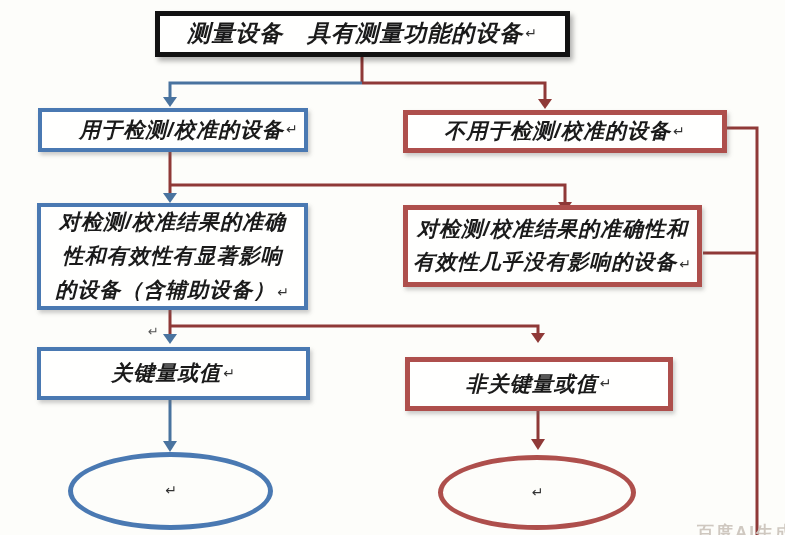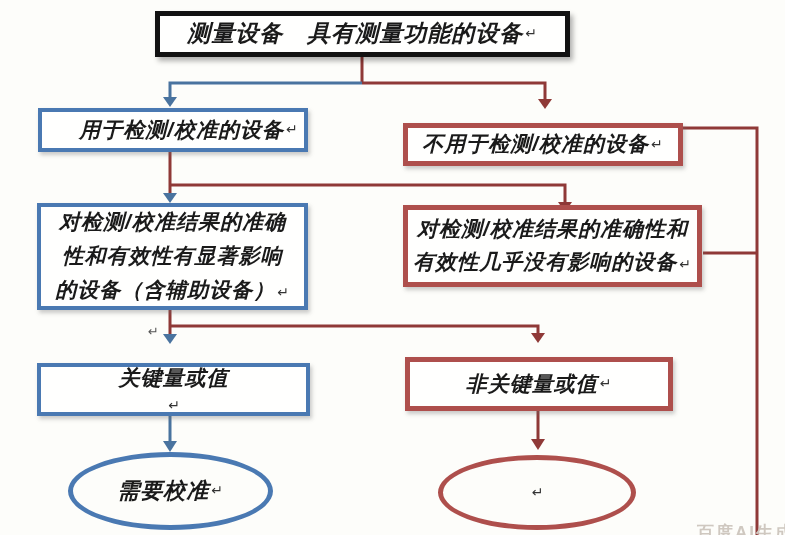--- a/index.html
+++ b/index.html
@@ -70,43 +70,42 @@
 
   <div class="node box-black" style="left:155px;top:11px;width:415px;height:46px;">
     <span>测量设备　具有测量功能的设备</span>
       <span class="ret">↵</span>
   </div>
 
   <div class="node box-blue" style="left:38px;top:108px;width:270px;height:44px;padding-left:32px;">
     <span>用于检测/校准的设备</span>
       <span class="ret">↵</span>
   </div>
-  <div class="node box-red" style="left:403px;top:123px;width:280px;height:43px;">
+  <div class="node box-red" style="left:403px;top:110px;width:324px;height:43px;">
     <span>不用于检测/校准的设备</span>
       <span class="ret">↵</span>
   </div>
 
   <div class="node box-blue multiline-left" style="left:37px;top:203px;width:271px;height:107px;">
     <span><span>对检测/校准结果的准确性和有效性有显著影响的设备（含辅助设备）</span><span class="ret">↵</span></span>
   </div>
   <div class="node box-red multiline-center" style="left:403px;top:205px;width:299px;height:82px;">
     <span><span>对检测/校准结果的准确性和有效性几乎没有影响的设备</span><span class="ret">↵</span></span>
   </div>
 
-  <div class="node box-blue" style="left:37px;top:363px;width:273px;height:53px;flex-direction:column;">
+  <div class="node box-blue" style="left:37px;top:347px;width:273px;height:53px;">
     <span>关键量或值</span>
       <span class="ret">↵</span>
   </div>
   <div class="node box-red" style="left:405px;top:357px;width:268px;height:54px;">
     <span>非关键量或值</span>
       <span class="ret">↵</span>
   </div>
 
   <div class="node ellipse-blue" style="left:68px;top:452px;width:205px;height:78px;">
-    <span>需要校准</span>
       <span class="ret">↵</span>
   </div>
   <div class="node ellipse-red" style="left:438px;top:455px;width:198px;height:75px;">
       <span class="ret">↵</span>
   </div>
 
   <span class="stray-mark">↵</span>
 
   <div class="watermark">百度AI生成</div>
 

